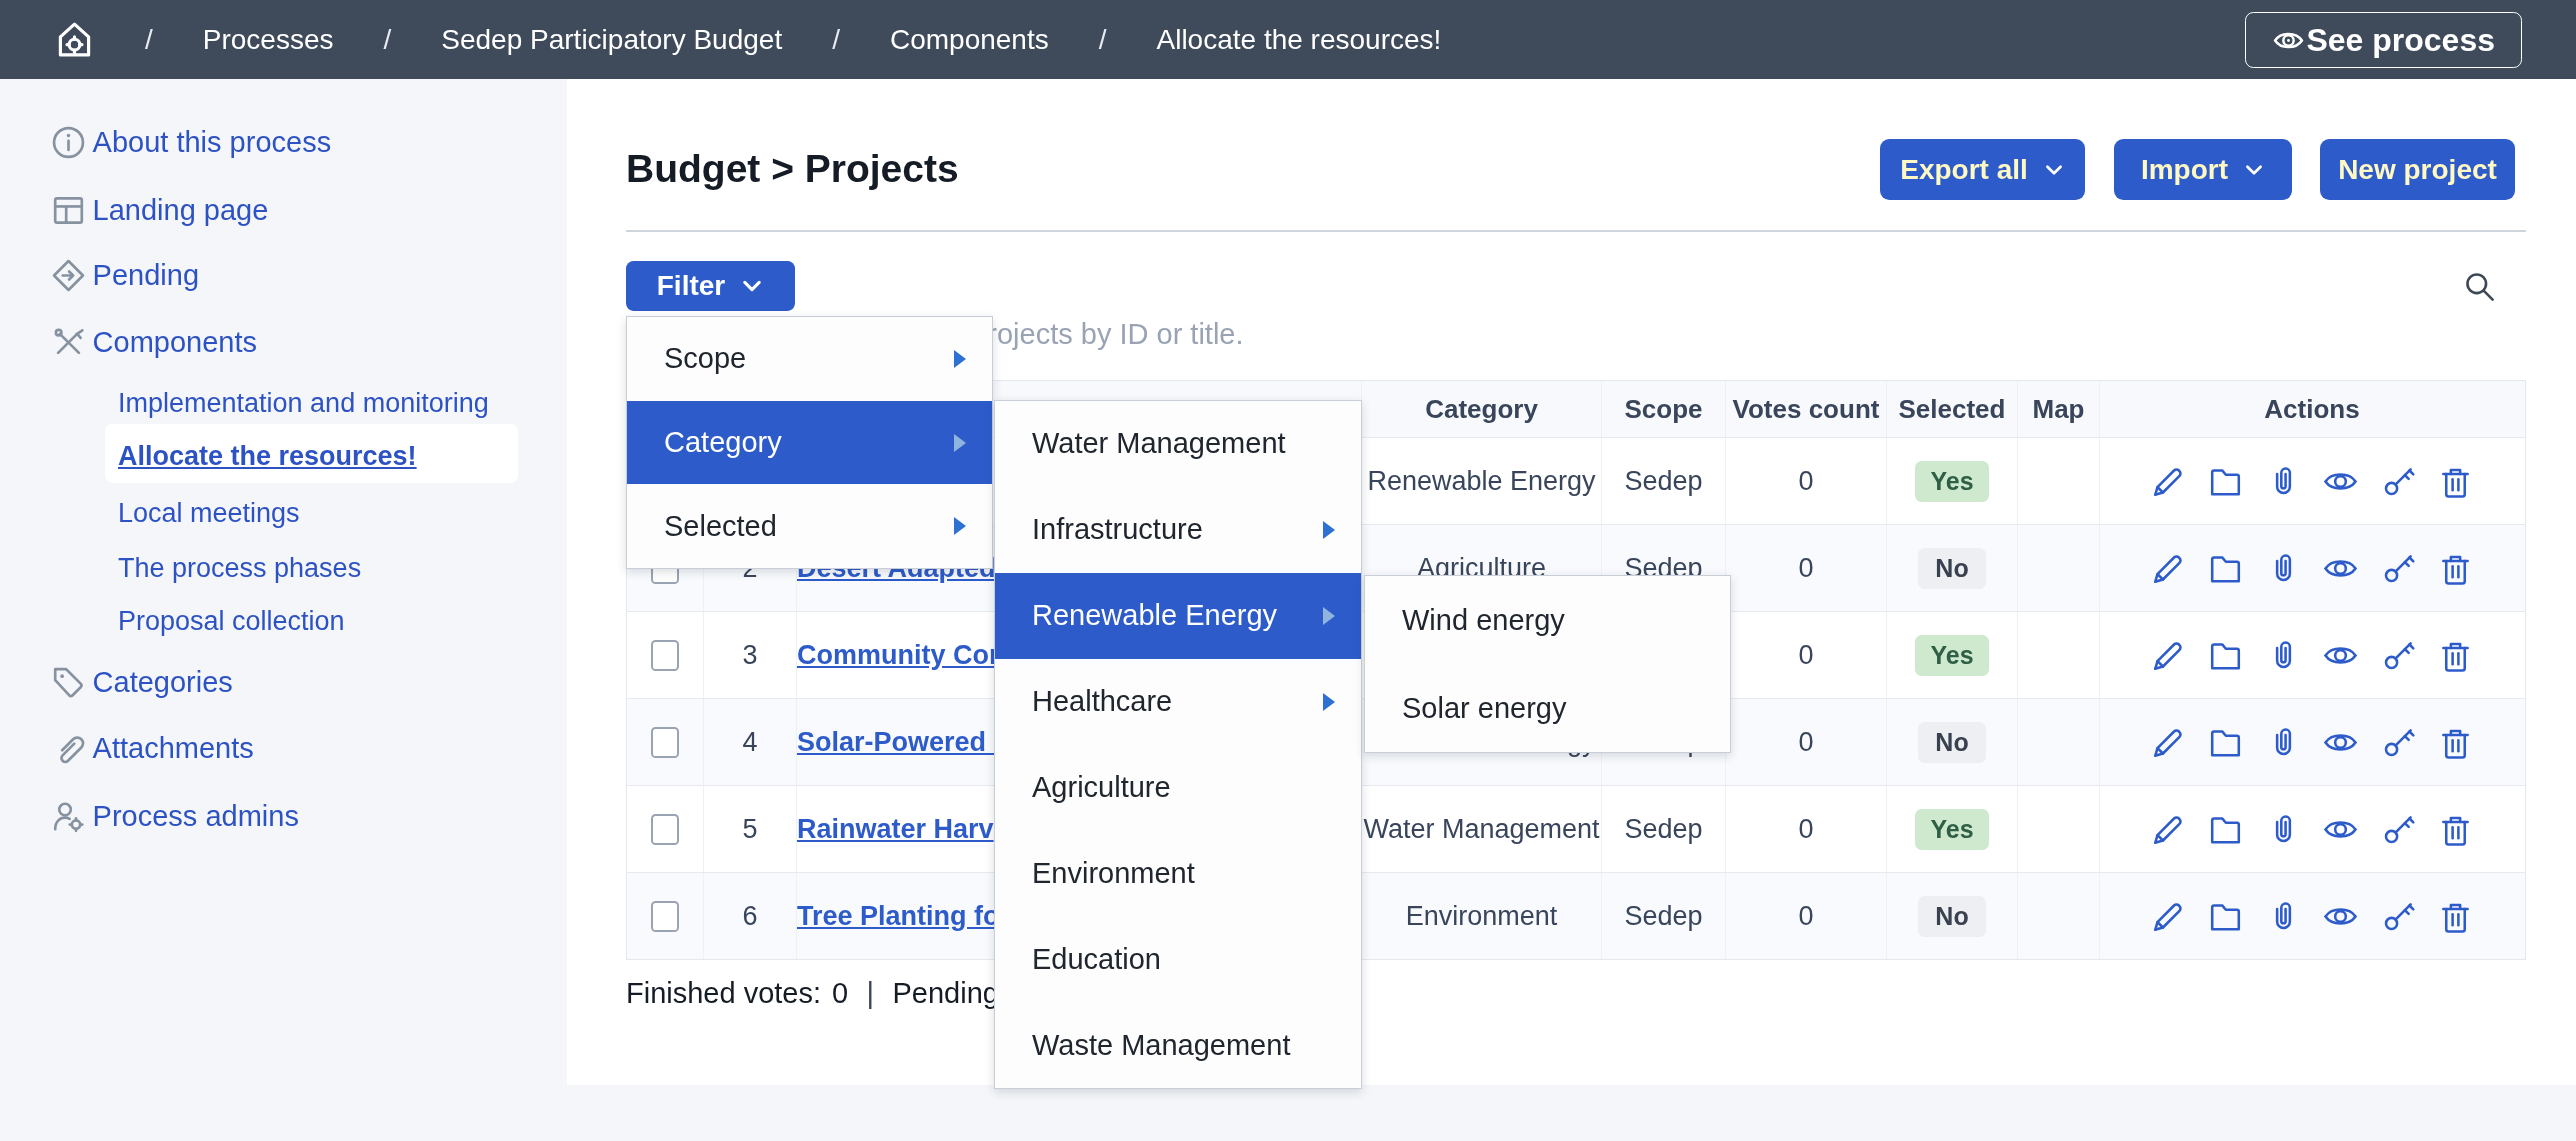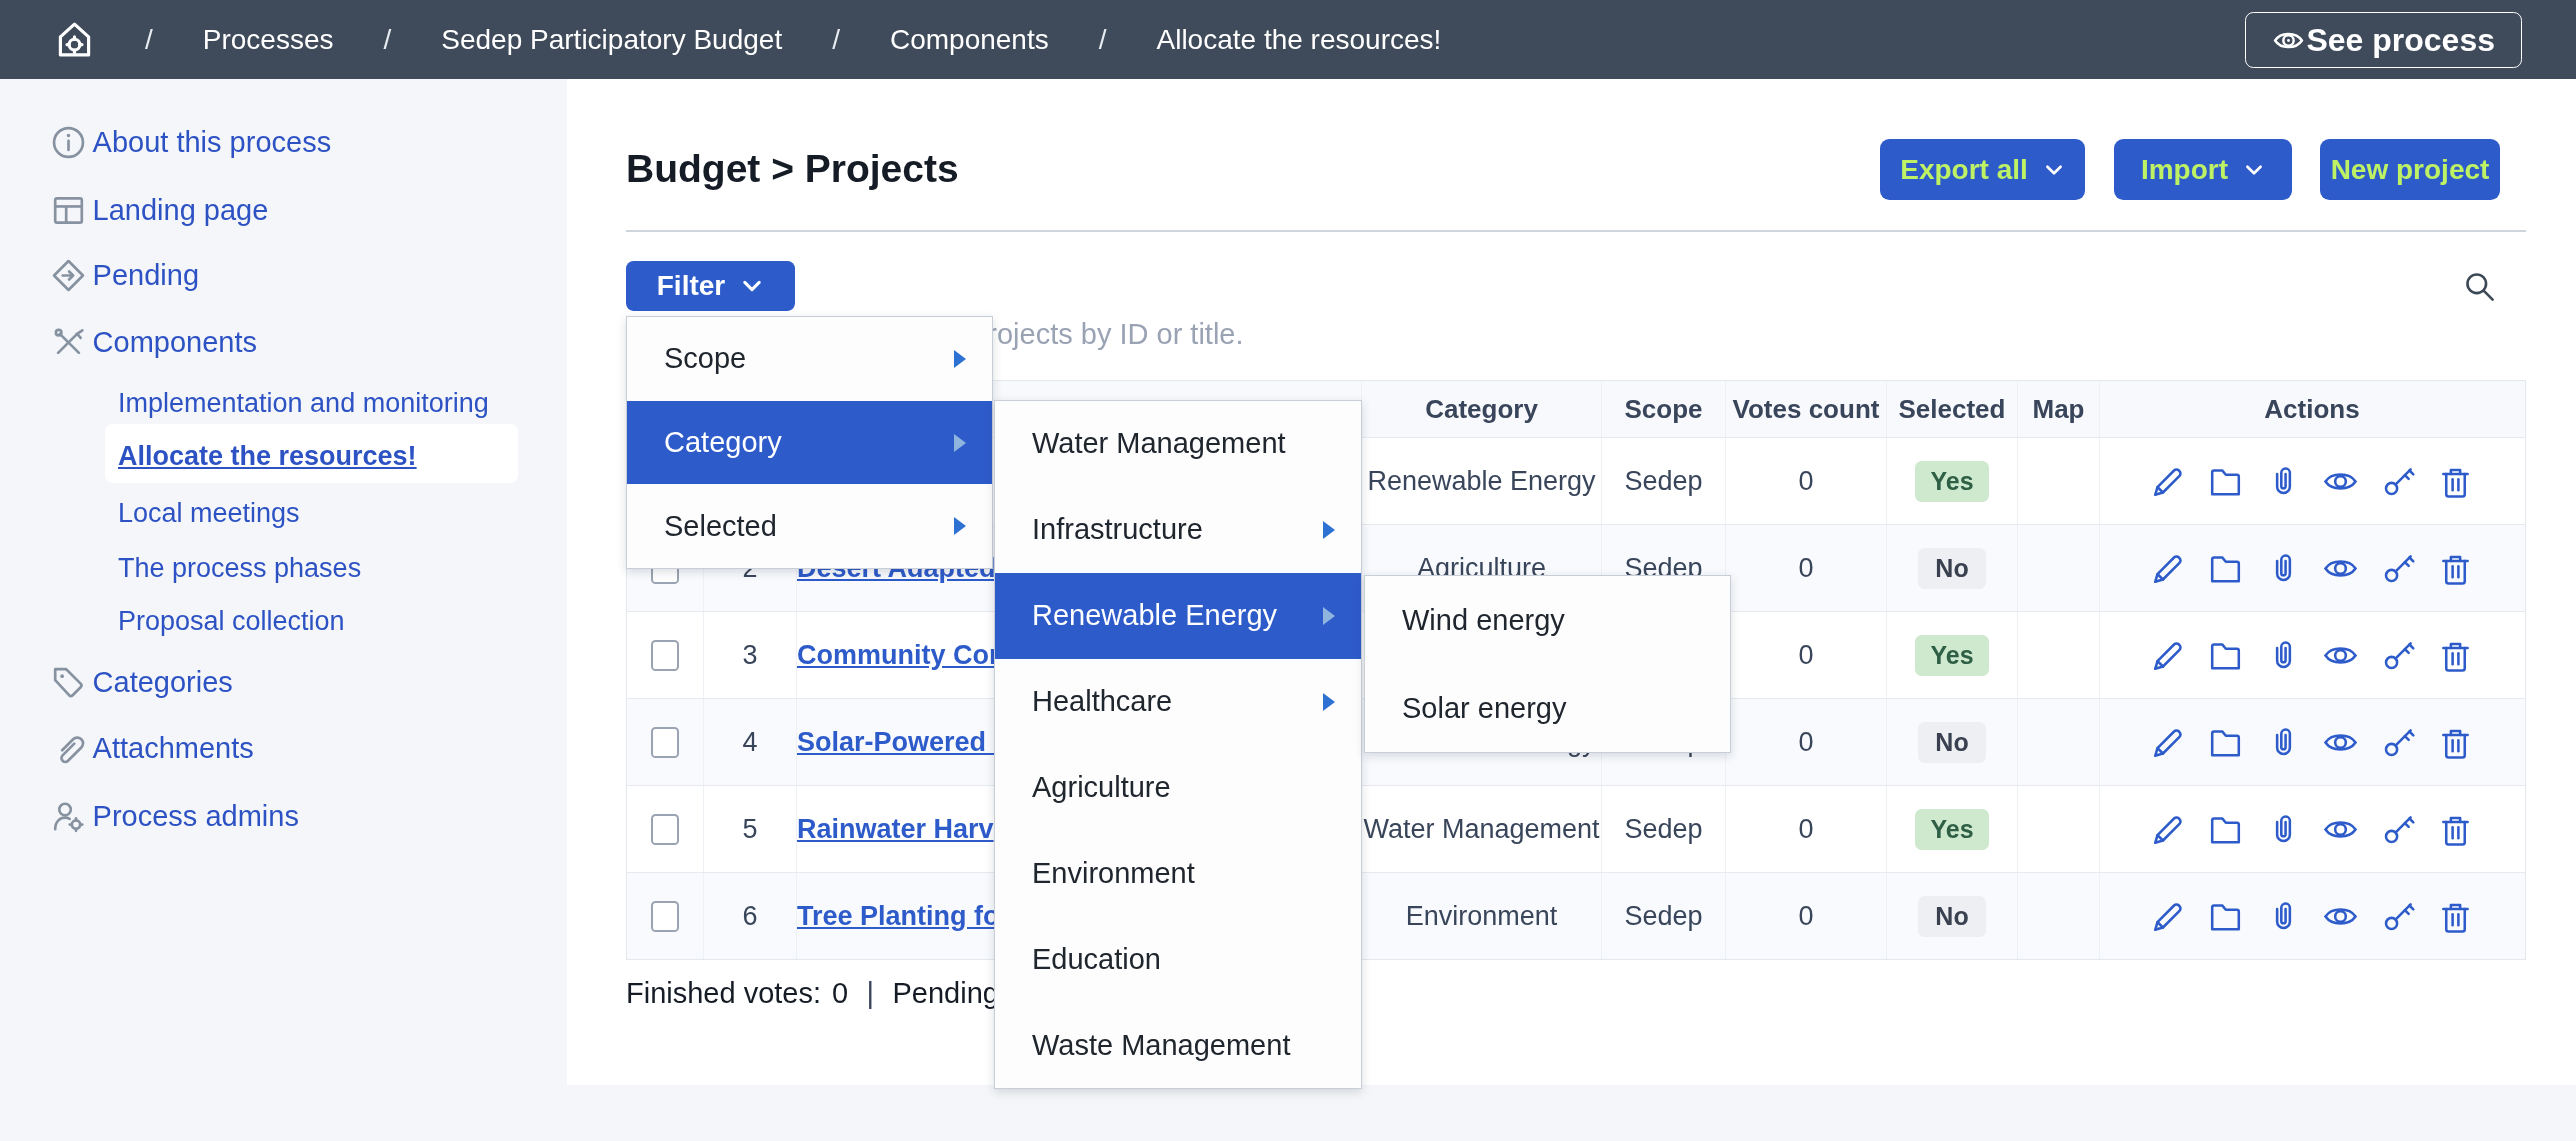--- a/index.html
+++ b/index.html
@@ -30,26 +30,26 @@
                display:flex; align-items:center; justify-content:center; }
   .active-pill { position:absolute; left:105px; top:-5.6px; width:413px; height:59px; background:#fff; border-radius:7.4px; }
   .ssub.active .slabel { font-weight:bold; text-decoration:underline; position:relative; }
   .ssub.active .badge-num { text-decoration:underline; }
   .ssub .slabel, .ssub .badge-num { position:relative; }
 
   
   .main { position:absolute; left:567px; top:79px; width:2009px; height:1006px; background:#fff; }
   .page-title { position:absolute; left:59px; top:68px; font-size:39px; font-weight:bold; color:#161c26; }
   .hbtn { position:absolute; top:60px; height:61px; border:none; border-radius:9.3px; background:#2d5bca;
-          color:#bef264; font-family:inherit; font-size:28px; font-weight:bold; display:flex; align-items:center;
+          color:#fef9c3; font-family:inherit; font-size:28px; font-weight:bold; display:flex; align-items:center;
           justify-content:center; gap:15px; cursor:pointer; }
   .hbtn .chev { width:22px; height:22px; }
   .btn-export { left:1313px; width:205px; }
   .btn-import { left:1547px; width:178px; }
-  .btn-new    { left:1753px; width:180px; }
+  .btn-new    { left:1753px; width:195px; }
   .hdr-divider { position:absolute; left:59px; top:151px; width:1900px; height:1.9px; background:#cfd5dd; }
 
   .filter-btn { position:absolute; left:59px; top:182px; width:169px; height:50px; background:#2d5bca;
                 border:none; border-radius:7.4px; color:#fff; font-family:inherit; font-size:28px; font-weight:bold;
                 display:flex; align-items:center; justify-content:center; gap:15px; cursor:pointer; }
   .search-input { position:absolute; left:301px; top:182px; width:1573px; height:50px; border:none; outline:none;
                   background:transparent; font-family:inherit; font-size:29px; color:#3a4554;margin-top:48px; }
   .search-input::placeholder { color:#9aa3b4; opacity:1; }
   .search-icon { position:absolute; left:1895px; top:190px; width:35px; height:35px; cursor:pointer; }
 

